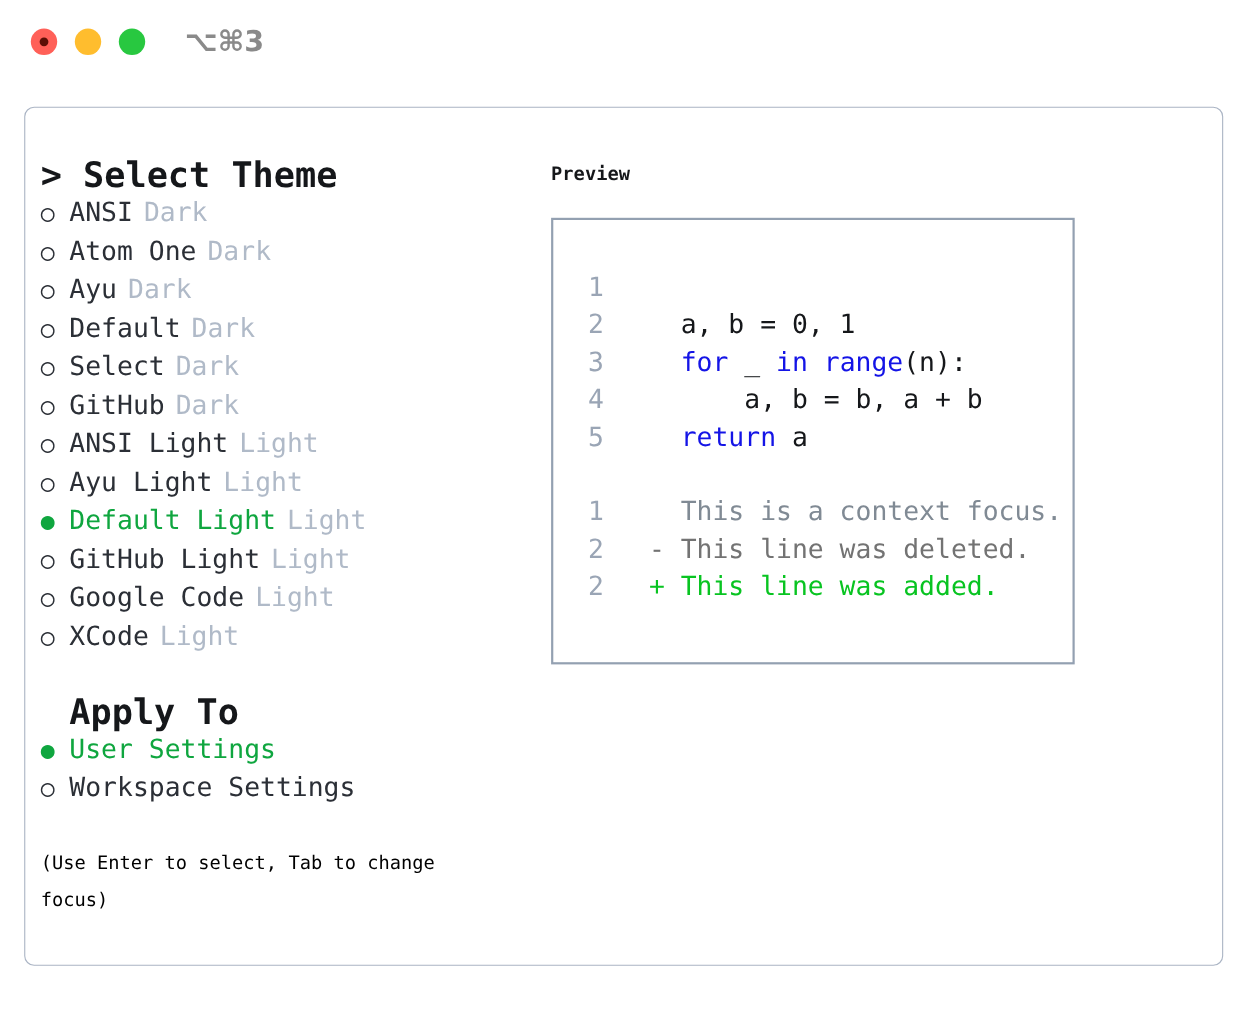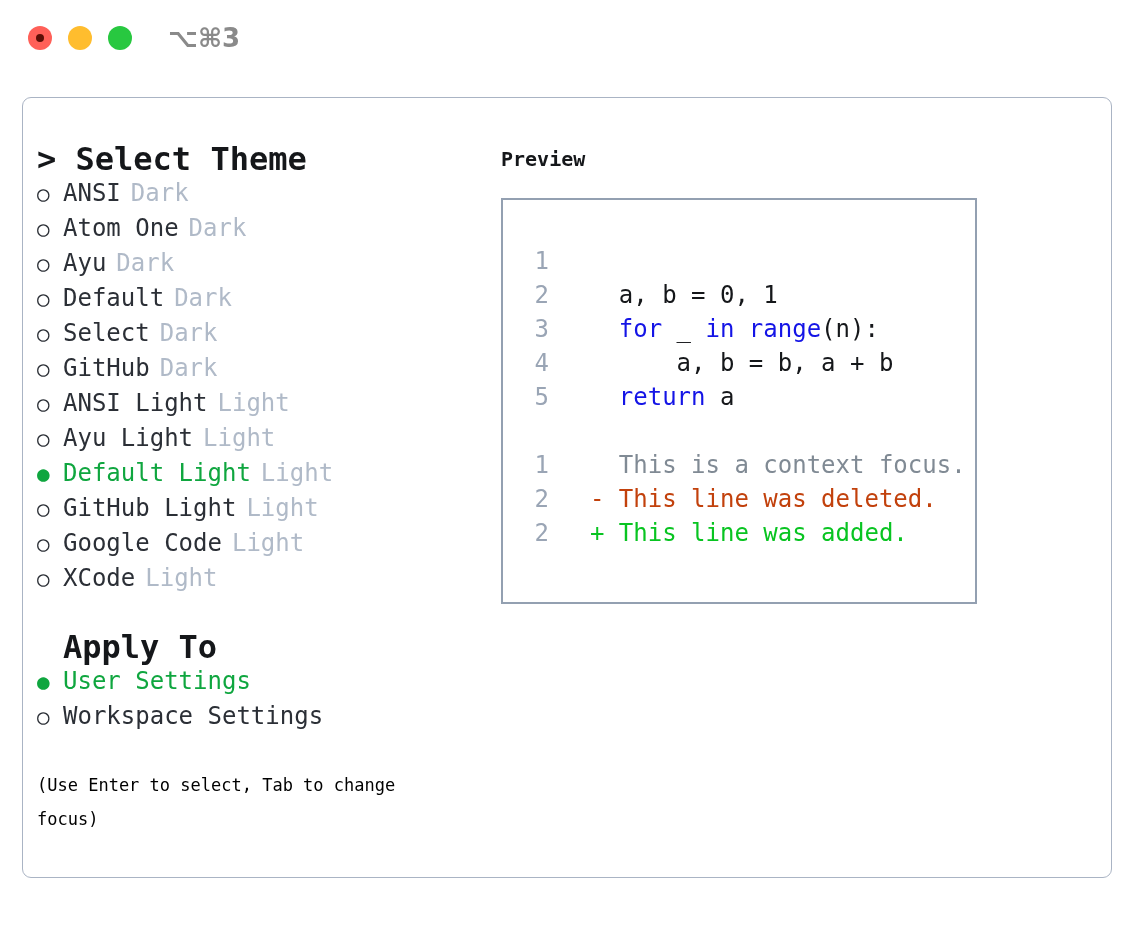--- a/index.html
+++ b/index.html
@@ -122,21 +122,21 @@
   }
 
   
   #preview-column {
     position: absolute;
     left: 478px;
     top: 44px;
     width: 500px;
   }
   #preview-title {
-    font-size: 20px;
+    font-size: 17px;
     font-weight: bold;
     color: #15171a;
     line-height: 34px;
   }
   #code-box {
     margin-top: 22px;
     width: 476px;
     height: 406px;
     box-sizing: border-box;
     border: 2px solid #93a0b1;
@@ -155,21 +155,21 @@
     text-align: right;
     color: #9aa5b5;
     padding-right: 12px;
   }
   .code-text { color: #15171a; }
   .tok-kw  { color: #1414e6; }
   .tok-fn  { color: #b31414; }
   .tok-pl  { color: #15171a; }
   .gap-line { height: 34px; }
   .diff-ctx { color: #808a94; }
-  .diff-del { color: #c2410c; }
+  .diff-del { color: #737373; }
   .diff-add { color: #08c421; }
 </style>
 </head>
 <body>
 
 <div id="titlebar">
   <div class="dots">
     <div class="dot dot-red"></div>
     <div class="dot dot-yellow"></div>
     <div class="dot dot-green"></div>

